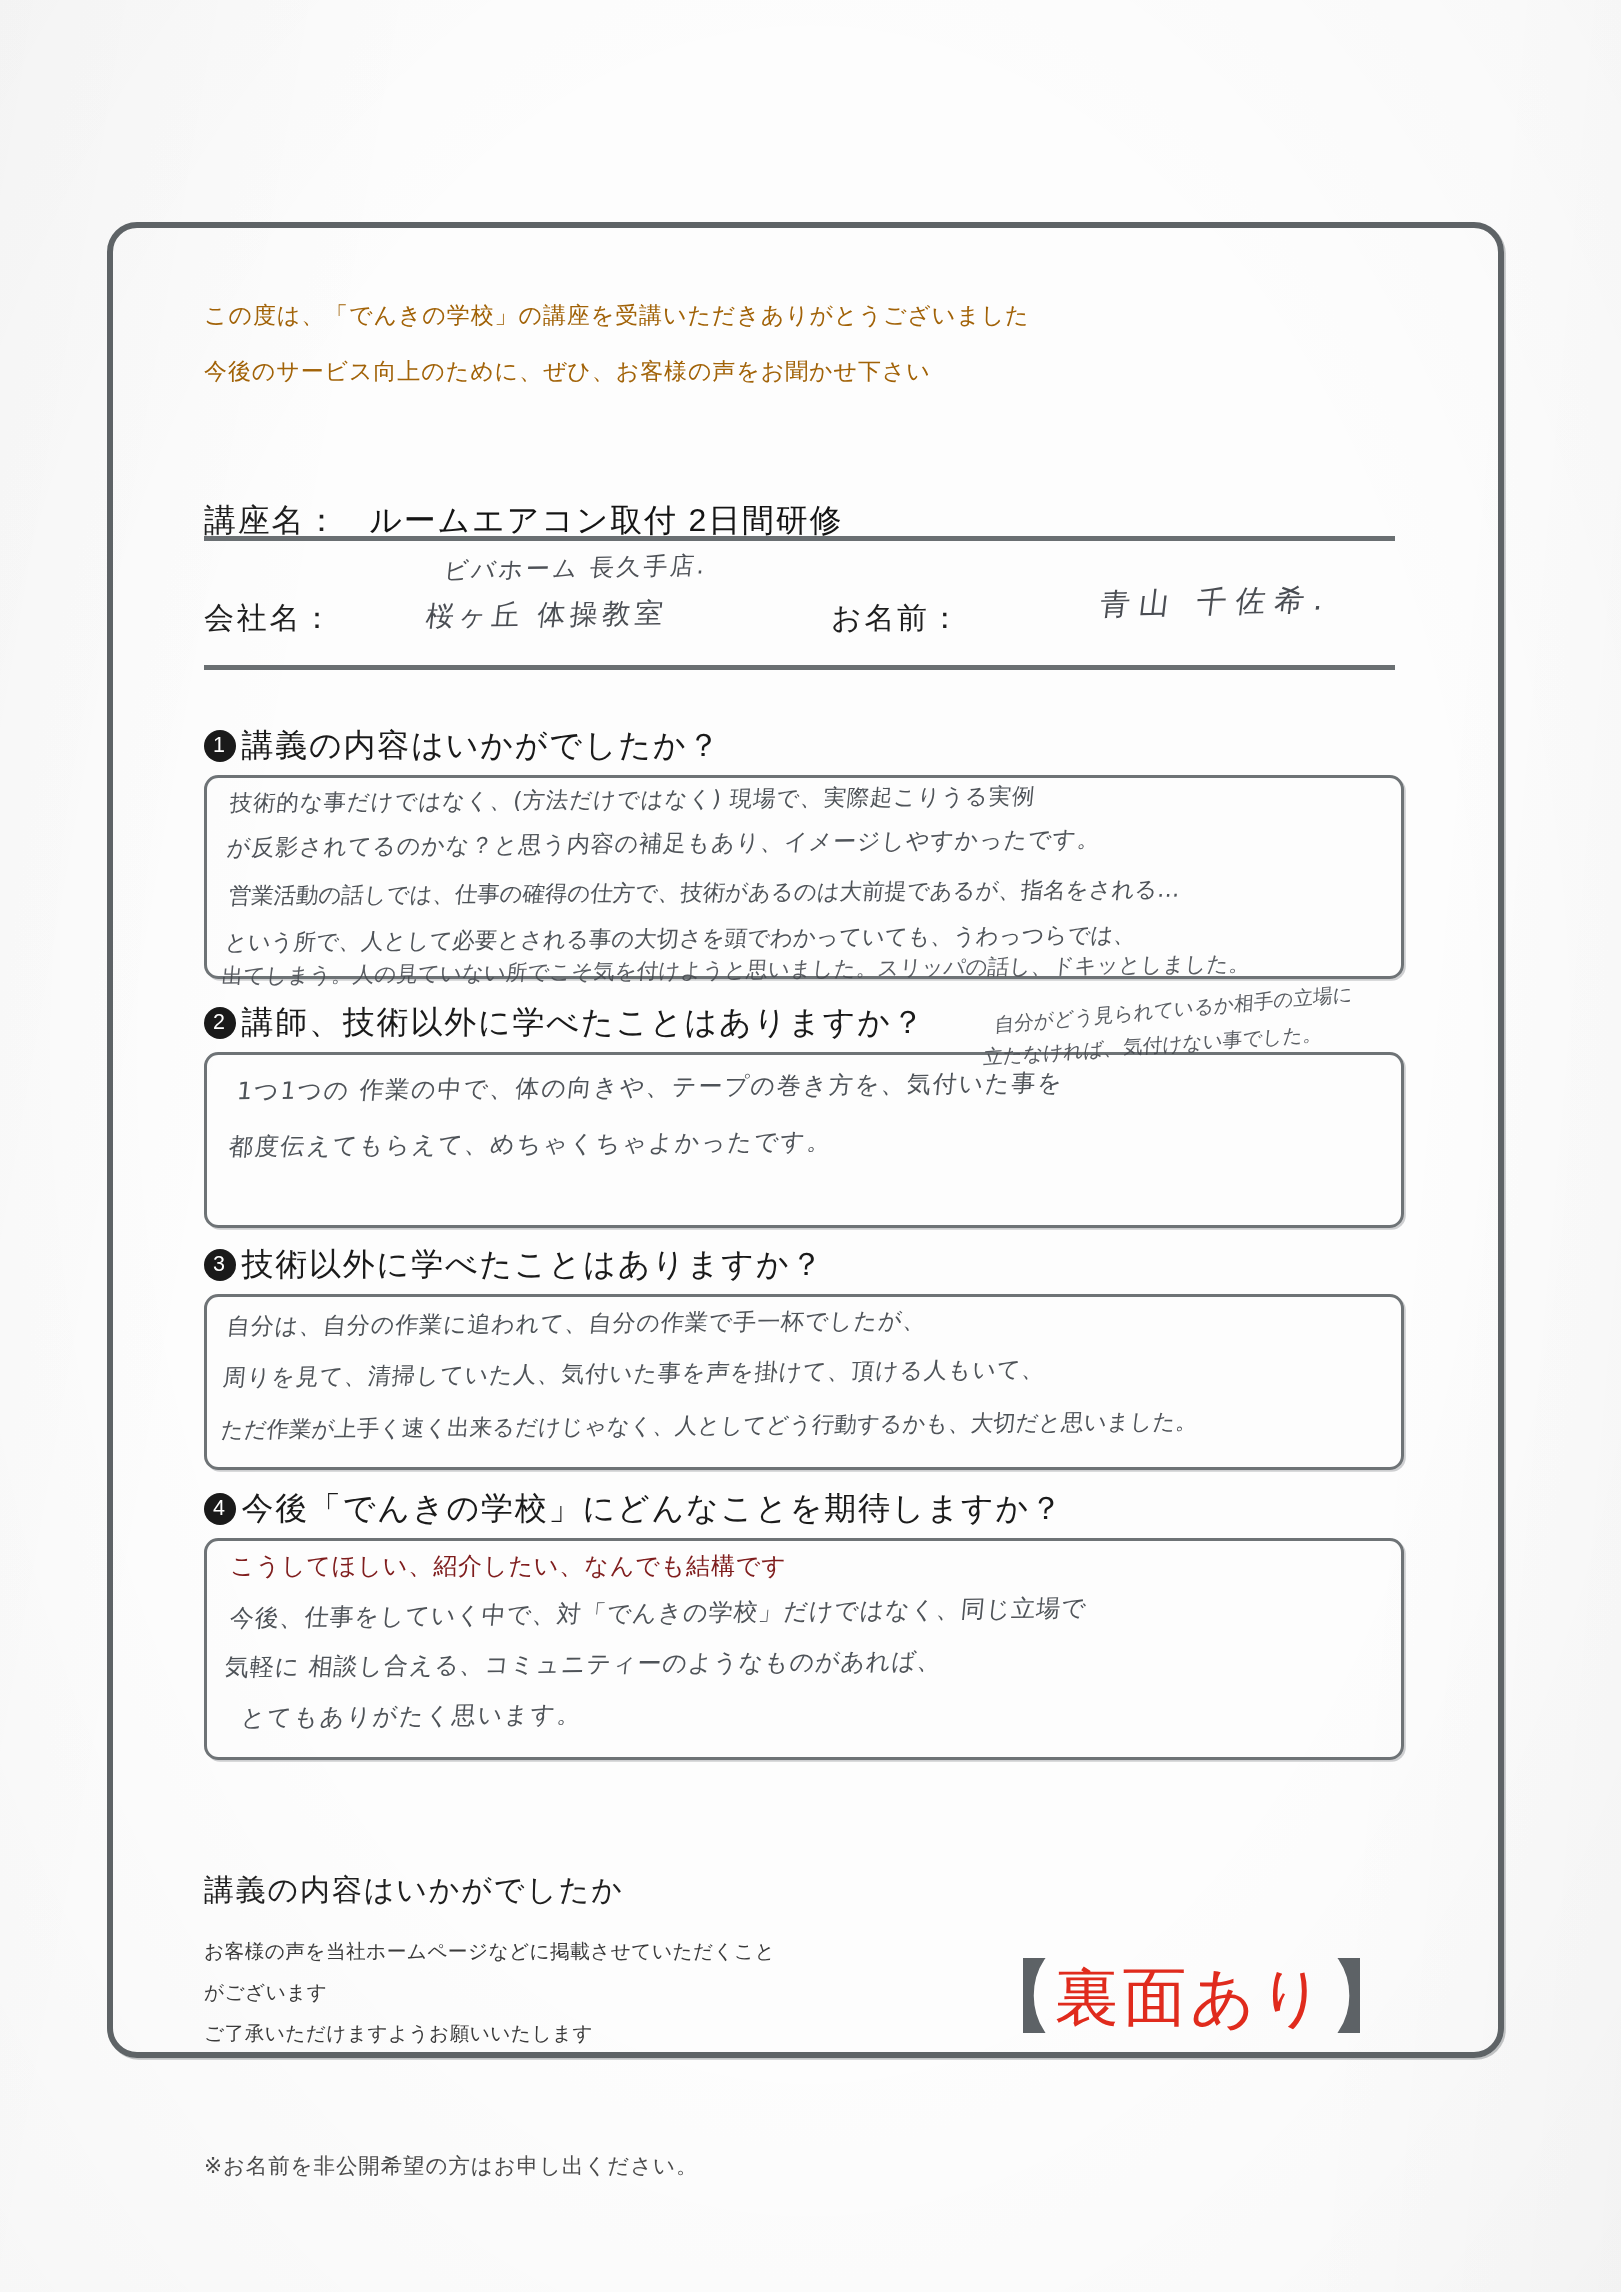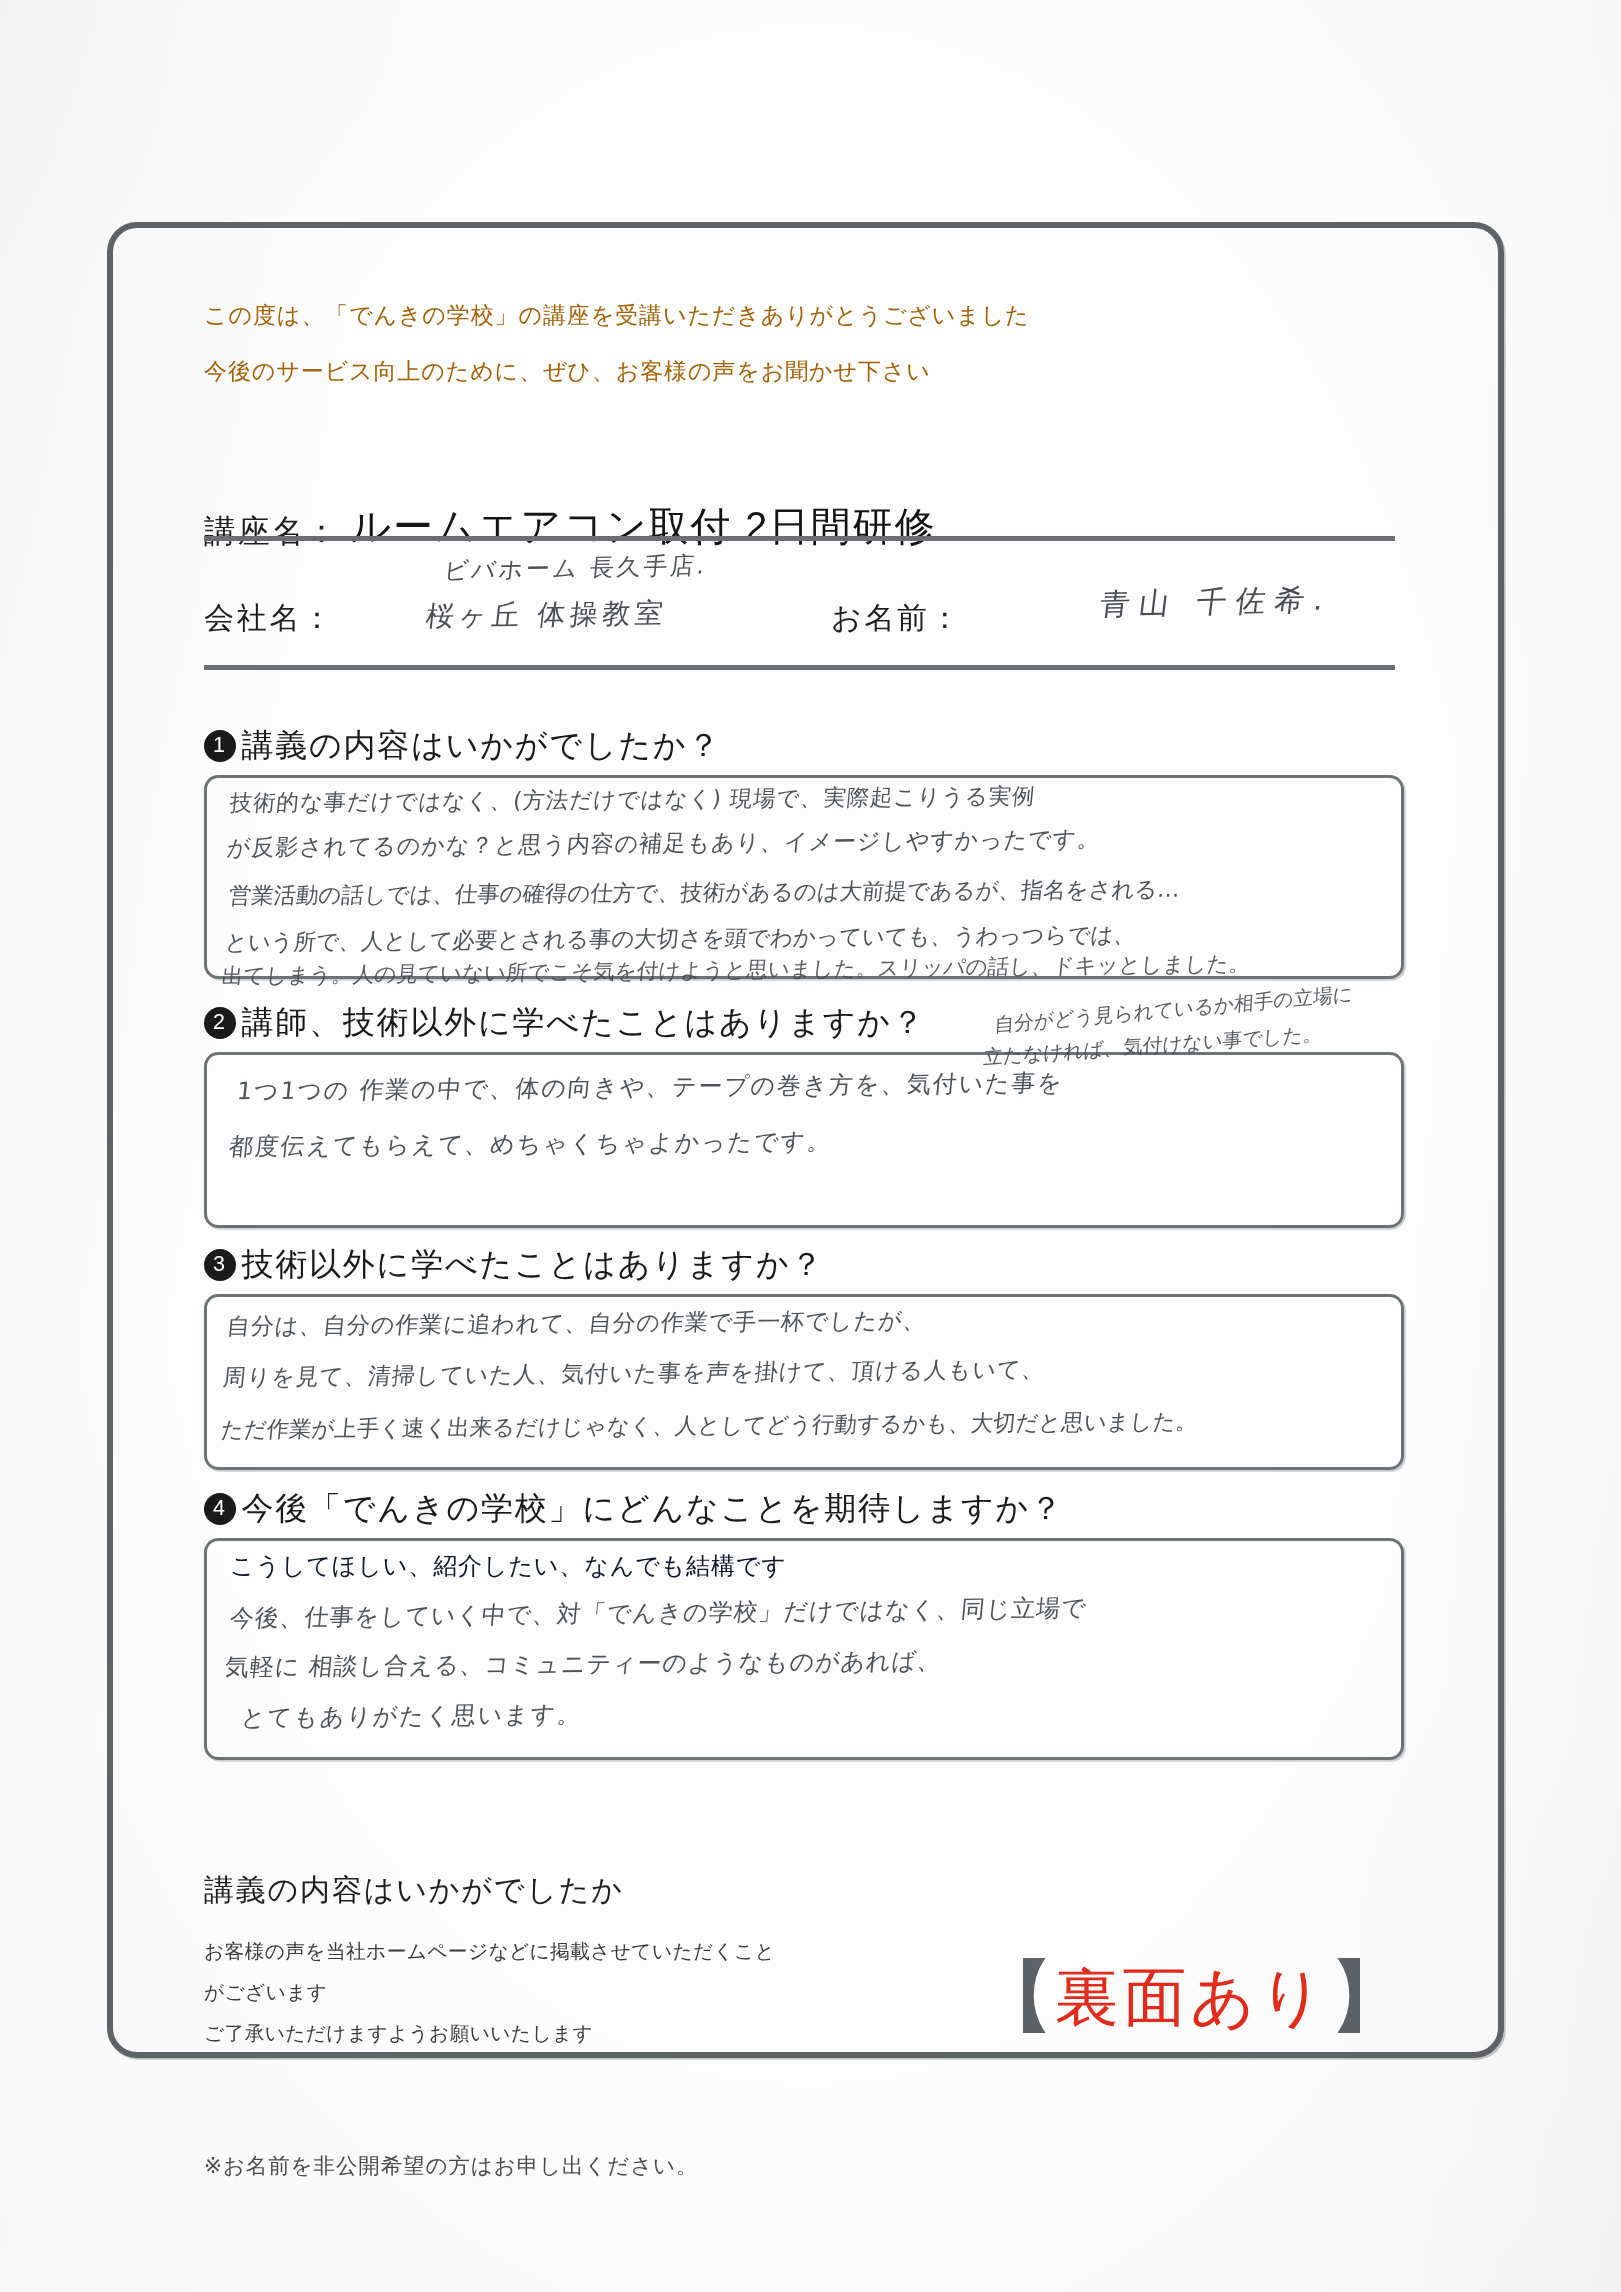--- a/index.html
+++ b/index.html
@@ -81,24 +81,24 @@
     display: flex;
     align-items: flex-end;
   }
   .course-label {
     font-size: 32px;
     letter-spacing: 1.8px;
     color: #1f1f1f;
     white-space: nowrap;
   }
   .course-value {
-    font-size: 40px;
+    font-size: 32px;
     letter-spacing: 1.8px;
     color: #141414;
-    margin-left: 11px;
+    margin-left: 30px;
     white-space: nowrap;
   }
   .rule {
     position: absolute;
     left: 204px;
     width: 1191px;
     height: 5.4px;
     background: #6a6f72;
   }
   .rule.r1 { top: 536px; }
@@ -194,21 +194,21 @@
     box-sizing: border-box;
     box-shadow: 1.8px 1.8px 0 rgba(100,104,108,0.30);
     overflow: visible;
   }
   .a-hint {
     position: absolute;
     left: 23px;
     top: 9px;
     font-size: 24px;
     letter-spacing: 0.9px;
-    color: #0f172a;
+    color: #7f1d1d;
     white-space: nowrap;
   }
   .hw-line {
     position: absolute;
     font-family: "DejaVu Sans", sans-serif;
     color: #40454b;
     white-space: nowrap;
     opacity: 0.92;
   }
 

